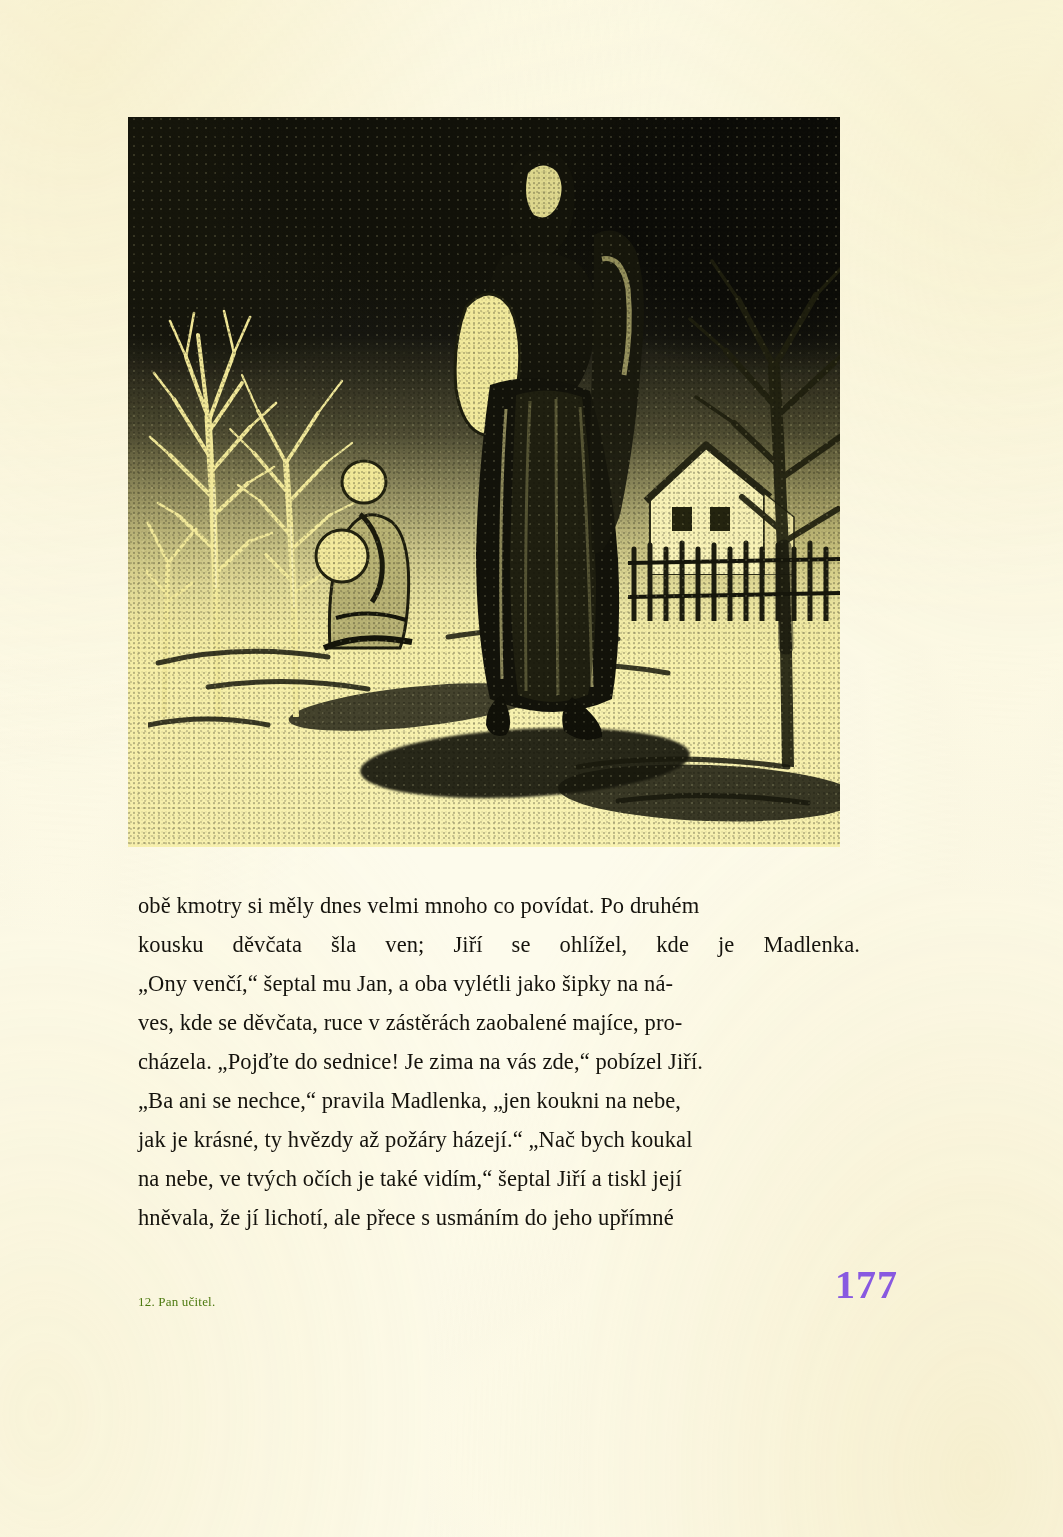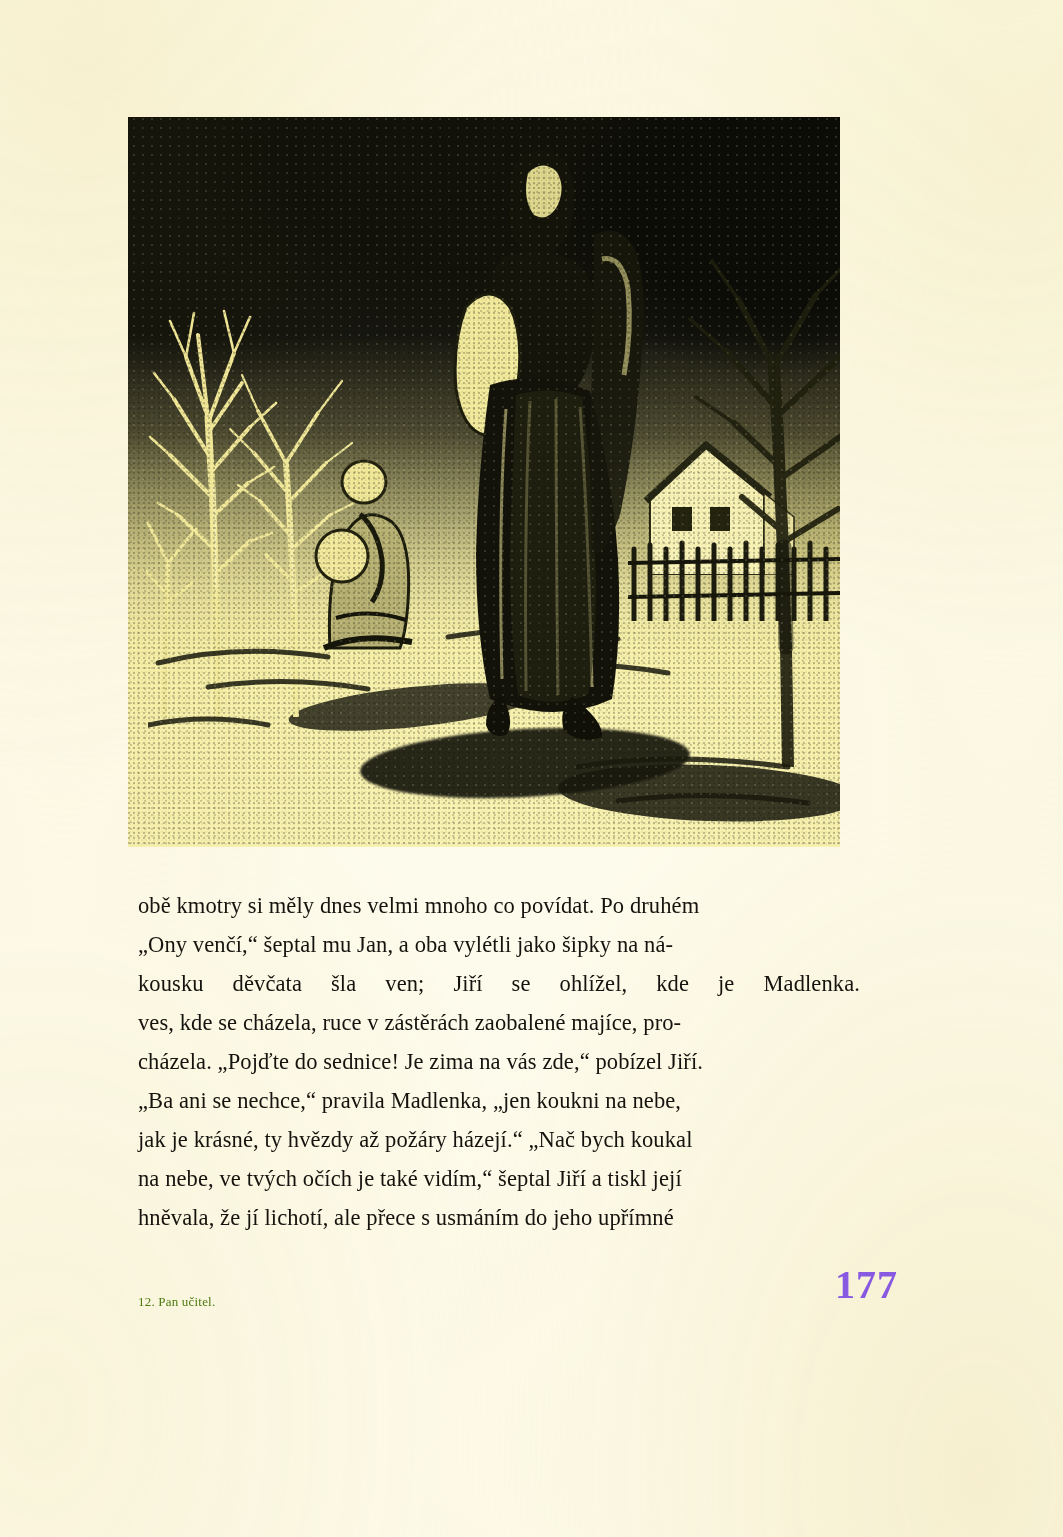--- a/index.html
+++ b/index.html
@@ -287,34 +287,34 @@
         <path d="M430 150 Q520 134 640 150 M470 184 Q560 172 660 186"></path>
       </g>
     </svg>
 
     <div class="grain-light"></div>
     <div class="grain"></div>
   </div>
 
   <div id="textblock">
     <span class="line">obě kmotry si měly dnes velmi mnoho co povídat. Po druhém</span>
-    <span class="line">„Ony venčí,“ šeptal mu Jan, a oba vylétli jako šipky na ná-</span>
     <span class="line justify">
       <span>kousku</span>
       <span>děvčata</span>
       <span>šla</span>
       <span>ven;</span>
       <span>Jiří</span>
       <span>se</span>
       <span>ohlížel,</span>
       <span>kde</span>
       <span>je</span>
       <span>Madlenka.</span>
     </span>
-    <span class="line">ves, kde se cházela, ruce v zástěrách zaobalené majíce, pro-</span>
+    <span class="line">„Ony venčí,“ šeptal mu Jan, a oba vylétli jako šipky na ná-</span>
+    <span class="line">ves, kde se děvčata, ruce v zástěrách zaobalené majíce, pro-</span>
     <span class="line">cházela. „Pojďte do sednice! Je zima na vás zde,“ pobízel Jiří.</span>
     <span class="line">„Ba ani se nechce,“ pravila Madlenka, „jen koukni na nebe,</span>
     <span class="line">jak je krásné, ty hvězdy až požáry házejí.“ „Nač bych koukal</span>
     <span class="line">na nebe, ve tvých očích je také vidím,“ šeptal Jiří a tiskl její</span>
     <span class="line">hněvala, že jí lichotí, ale přece s usmáním do jeho upřímné</span>
   </div>
 
   <div id="footer">
     <div id="signature">12. Pan učitel.</div>
     <div id="folio">177</div>

